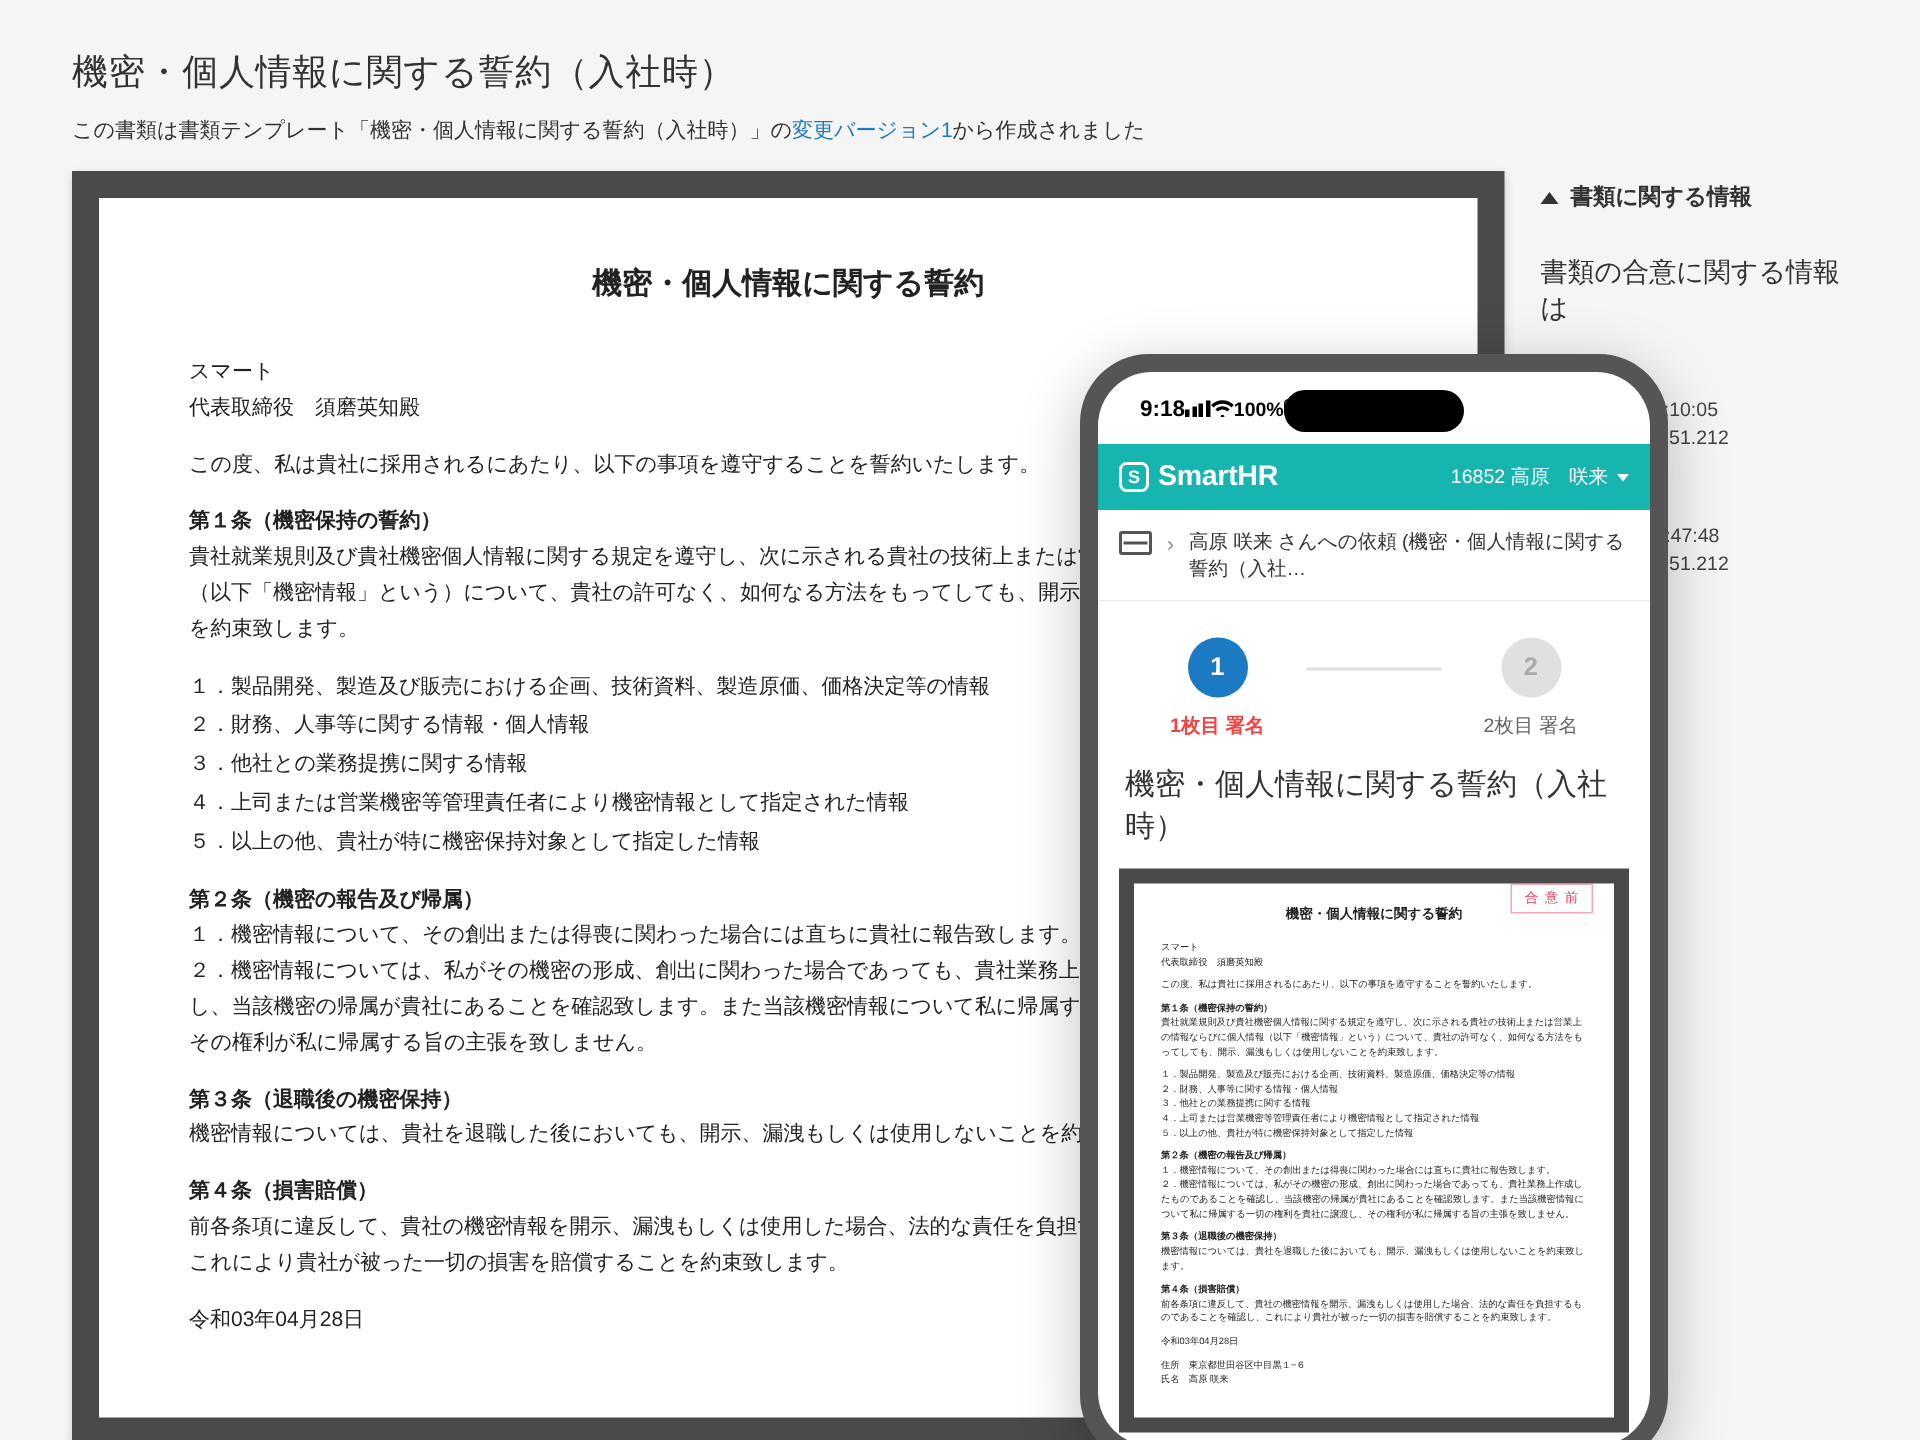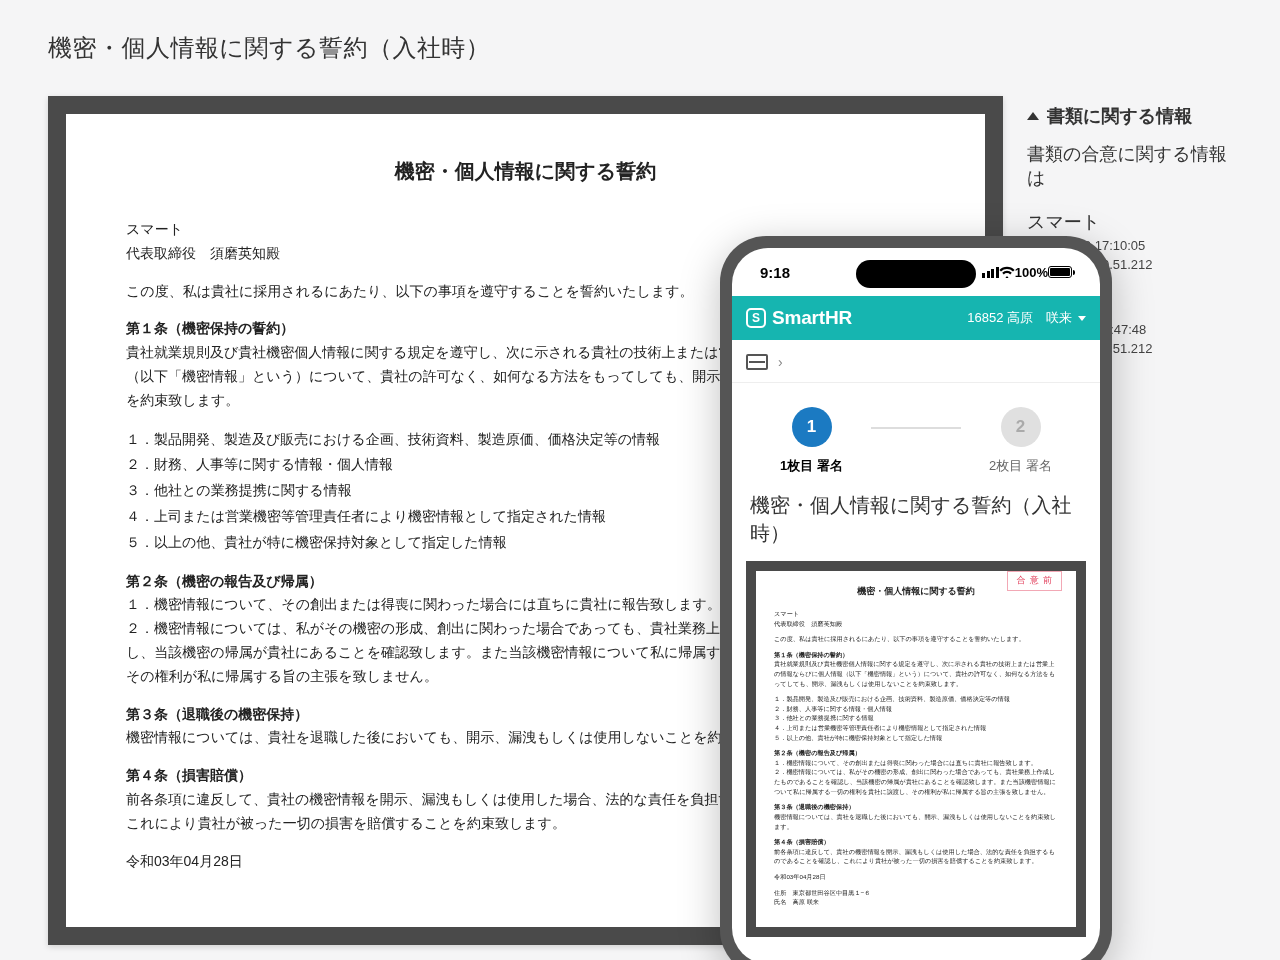--- a/index.html
+++ b/index.html
@@ -11,30 +11,30 @@
 .main-row{display:flex;gap:24px;padding:0 48px}
 .doc-card{flex:0 0 955px;background:#4a4a4a;padding:18px;box-shadow:0 2px 6px rgba(0,0,0,0.15)}
 .doc-inner{background:#fff;padding:40px 60px;font-size:14px;line-height:1.7;color:#222}
 .doc-title{text-align:center;font-size:20px;font-weight:600;margin-bottom:30px}
 .doc-block{margin-bottom:14px}
 .bold{font-weight:600}
 .doc-list{list-style:none;padding-left:0}
 .doc-list li{padding:1px 0}
 .side{flex:1;padding-top:8px}
 .side-sec{margin-bottom:20px}
-.side-head{font-size:18px;font-weight:600;color:#333;display:flex;align-items:center;gap:8px;margin-bottom:14px}
+.side-head{font-size:15px;font-weight:600;color:#333;display:flex;align-items:center;gap:8px;margin-bottom:28px}
 .tri{display:inline-block;width:0;height:0;border-left:6px solid transparent;border-right:6px solid transparent;border-bottom:8px solid #333}
 .side-line{font-size:18px;color:#333;margin:4px 0 4px 0}
 .side-small{font-size:13px;color:#444;margin:3px 0}
 
 
 .phone{position:absolute;top:236px;left:720px;width:392px;height:740px;background:#555;border-radius:46px;padding:12px;box-shadow:0 10px 40px rgba(0,0,0,0.25)}
 .phone-inner{width:100%;height:100%;background:#fff;border-radius:36px;overflow:hidden;position:relative}
 .island{position:absolute;top:12px;left:50%;transform:translateX(-50%);width:120px;height:28px;background:#000;border-radius:16px;z-index:5}
-.statusbar{height:48px;display:flex;justify-content:space-between;align-items:center;padding:0 28px;font-size:15px;font-weight:600;color:#000}
+.statusbar{height:48px;display:flex;align-items:center;padding:0 28px;font-size:15px;font-weight:600;color:#000}
 .status-icons{display:flex;align-items:center;gap:0;font-size:13px}
 .bars{display:inline-flex;align-items:flex-end;gap:1.5px}
 .bars span{width:3px;background:#000;display:inline-block}
 .bars span:nth-child(1){height:5px}.bars span:nth-child(2){height:7px}.bars span:nth-child(3){height:9px}.bars span:nth-child(4){height:11px}
 .batt{width:24px;height:12px;border:1.5px solid #000;border-radius:3px;position:relative}
 .batt::after{content:"";position:absolute;right:-4px;top:3px;width:2px;height:5px;background:#000;border-radius:0 2px 2px 0}
 .batt-fill{position:absolute;inset:1px;background:#000;border-radius:1px}
 
 .app-bar{background:#16b5b0;color:#fff;height:44px;display:flex;align-items:center;justify-content:space-between;padding:0 14px}
 .brand{display:flex;align-items:center;gap:6px;font-size:19px;font-weight:700;letter-spacing:-0.01em}
@@ -47,38 +47,41 @@
 .inbox-icon::before{content:"";position:absolute;inset:0;border:2px solid #555;border-radius:2px}
 .inbox-icon::after{content:"";position:absolute;top:7px;left:3px;right:3px;height:2px;background:#555}
 .crumb-chev{font-size:14px;color:#888;margin-top:2px}
 
 .stepper{display:flex;align-items:center;justify-content:center;gap:0;padding:24px 20px 10px}
 .step{display:flex;flex-direction:column;align-items:center;gap:10px;width:120px}
 .step-circle{width:40px;height:40px;border-radius:50%;display:flex;align-items:center;justify-content:center;font-size:17px;font-weight:600}
 .step-active .step-circle{background:#1b7ac2;color:#fff}
 .step-inactive .step-circle{background:#e0e0e0;color:#aaa}
 .step-label{font-size:13px}
-.step-active .step-label{color:#000000;font-weight:600}
+.step-active .step-label{color:#ef4444;font-weight:600}
 .step-inactive .step-label{color:#666}
 .step-line{flex:0 0 90px;height:2px;background:#ddd;margin-top:-26px}
 
 .mobile-doc-title{font-size:20px;color:#333;padding:6px 18px 14px;line-height:1.4}
 
 .mobile-doc-card{margin:0 14px;background:#4a4a4a;padding:10px;flex:1;overflow:hidden}
 .mobile-doc-inner{background:#fff;padding:14px 18px;font-size:6.2px;line-height:1.55;color:#222;position:relative;height:100%}
 .stamp{position:absolute;top:0;right:14px;color:#e23d5a;border:1px solid rgba(226,61,90,0.45);padding:2px 8px;font-size:9px;letter-spacing:0.1em;font-weight:500}
 .m-title{text-align:center;font-size:9px;font-weight:600;margin-bottom:10px}
 .m-block{margin-bottom:6px}
 .m-bold{font-weight:600}
 </style>
 </head>
 <body>
 
 <div class="page-header">
   <h1 class="page-title">機密・個人情報に関する誓約（入社時）</h1>
+  <div class="page-sub">
+    <span>この書類は書類テンプレート「機密・個人情報に関する誓約（入社時）」の</span><span class="link">変更バージョン1</span><span>から作成されました</span>
+  </div>
 </div>
 
 <div class="main-row">
   <div class="doc-card">
     <div class="doc-inner">
       <div class="doc-title">機密・個人情報に関する誓約</div>
       <div class="doc-block">
         <div>スマート</div>
         <div>代表取締役　須磨英知殿</div>
       </div>
@@ -164,20 +167,21 @@
       </div>
       <div class="app-user">
         <span>16852 高原　咲来</span>
         <span class="chev"></span>
       </div>
     </div>
 
     <div class="crumb-row">
       <span class="inbox-icon"></span>
       <span class="crumb-chev">›</span>
+      <span>高原 咲来 さんへの依頼 (機密・個人情報に関する誓約（入社…</span>
     </div>
 
     <div class="stepper">
       <div class="step step-active">
         <div class="step-circle">1</div>
         <div class="step-label">1枚目 署名</div>
       </div>
       <div class="step-line"></div>
       <div class="step step-inactive">
         <div class="step-circle">2</div>

